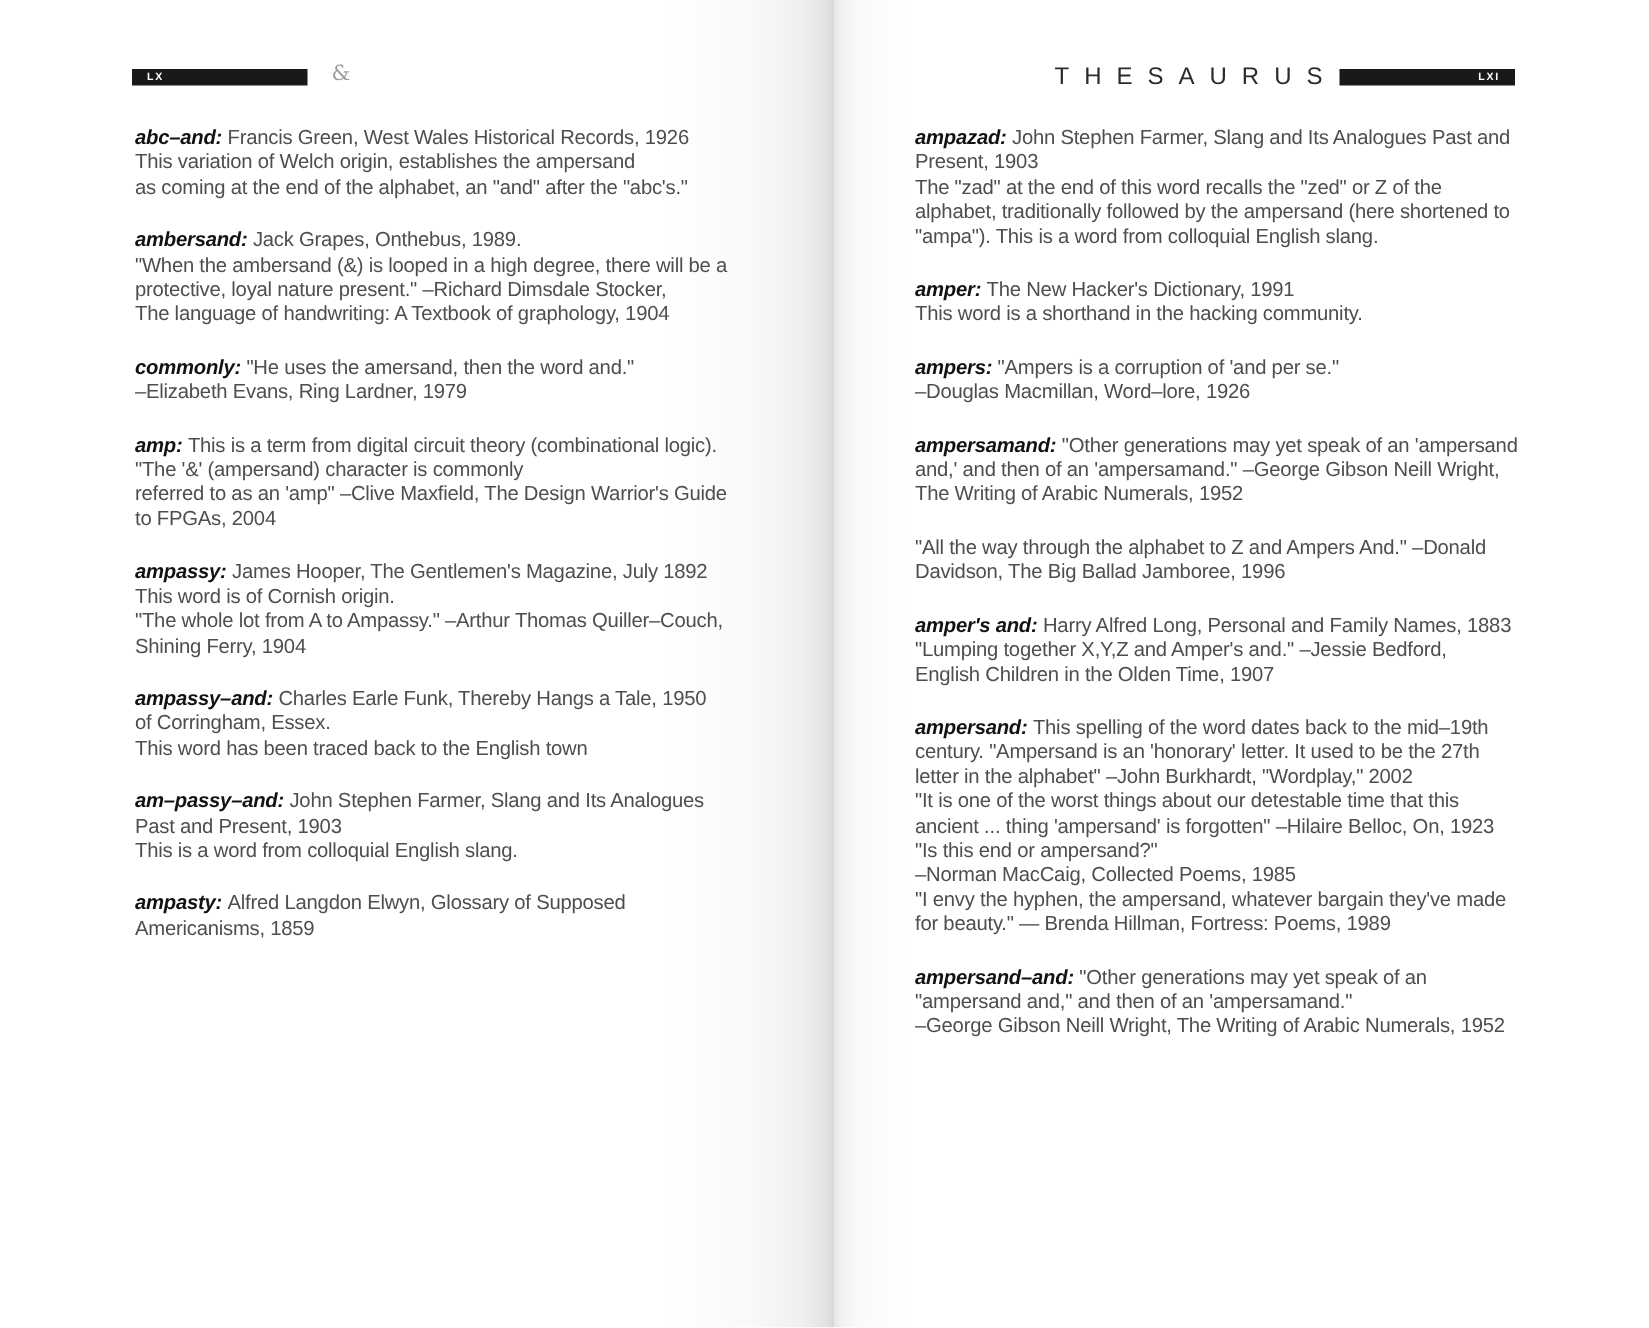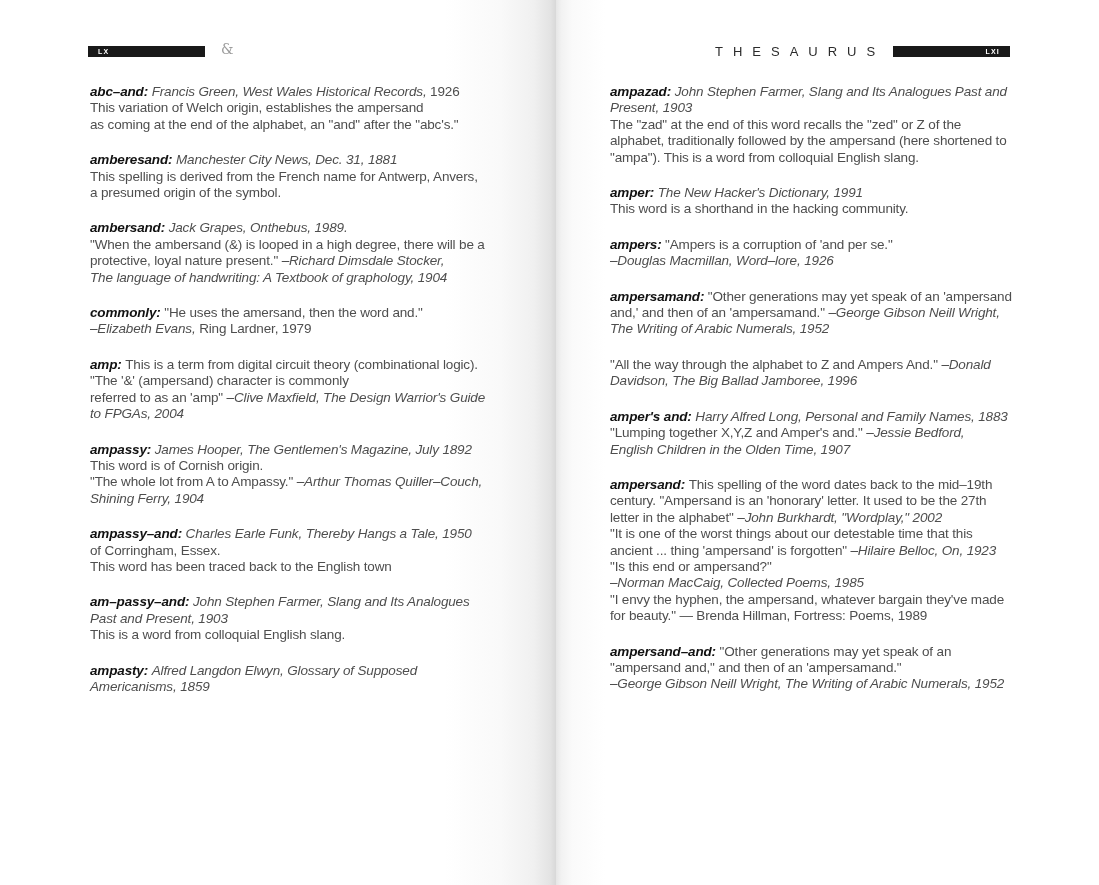--- a/index.html
+++ b/index.html
@@ -49,22 +49,22 @@
     position: absolute;
     left: 221px; top: 42px;
     font-family: "DejaVu Serif", serif;
     font-size: 14px;
     line-height: 14px;
     color: #9c9c9c;
   }
 
   .running-title {
     position: absolute;
-    left: 159px; top: 45px;
-    font-size: 13px;
+    left: 147px; top: 45px;
+    font-size: 16px;
     letter-spacing: 10px;
     color: #2b2b2b;
     line-height: 14px;
     white-space: nowrap;
   }
 
   
   .entries {
     position: absolute;
     top: 84px;
@@ -73,43 +73,38 @@
     letter-spacing: -0.15px;
     color: #4e4e4e;
   }
   .entries-left { left: 90px; width: 450px; }
   .entries-right { left: 54px; width: 475px; }
 
   .entry { margin: 0 0 19px 0; }
   .line { white-space: pre; }
 
   .seg-b { font-weight: bold; color: #121212; font-style: italic; }
-  .seg-i { font-style: italic; color: #4e4e4e; }
+  .seg-i { color: #4e4e4e; }
   .seg-r { color: #4e4e4e; margin-top: 40px; }
 </style>
 </head>
 <body>
 
 <div class="spread">
 
   <div class="page page-left">
     <div class="folio-bar left-bar">
       <span class="folio-label">LX</span>
     </div>
     <span class="ornament">&amp;</span>
     <div class="entries entries-left">
         <div class="entry">
           <div class="line"><span class="seg-b">abc–and: </span><span class="seg-i">Francis Green, West Wales Historical Records,</span><span class="seg-r"> 1926</span></div>
           <div class="line"><span class="seg-r">This variation of Welch origin, establishes the ampersand</span></div>
           <div class="line"><span class="seg-r">as coming at the end of the alphabet, an "and" after the "abc's."</span></div>
-        </div>
-        <div class="entry">
-          <div class="line"><span class="seg-b">amberesand: </span><span class="seg-i">Manchester City News, Dec. 31, 1881</span></div>
-          <div class="line"><span class="seg-r">This spelling is derived from the French name for Antwerp, Anvers,</span></div>
-          <div class="line"><span class="seg-r">a presumed origin of the symbol.</span></div>
         </div>
         <div class="entry">
           <div class="line"><span class="seg-b">ambersand: </span><span class="seg-i">Jack Grapes, Onthebus, 1989.</span></div>
           <div class="line"><span class="seg-r">"When the ambersand (&amp;) is looped in a high degree, there will be a</span></div>
           <div class="line"><span class="seg-r">protective, loyal nature present." </span><span class="seg-i">–Richard Dimsdale Stocker,</span></div>
           <div class="line"><span class="seg-i">The language of handwriting: A Textbook of graphology, 1904</span></div>
         </div>
         <div class="entry">
           <div class="line"><span class="seg-b">commonly: </span><span class="seg-r">"He uses the amersand, then the word and."</span></div>
           <div class="line"><span class="seg-i">–Elizabeth Evans,</span><span class="seg-r"> Ring Lardner, 1979</span></div>

